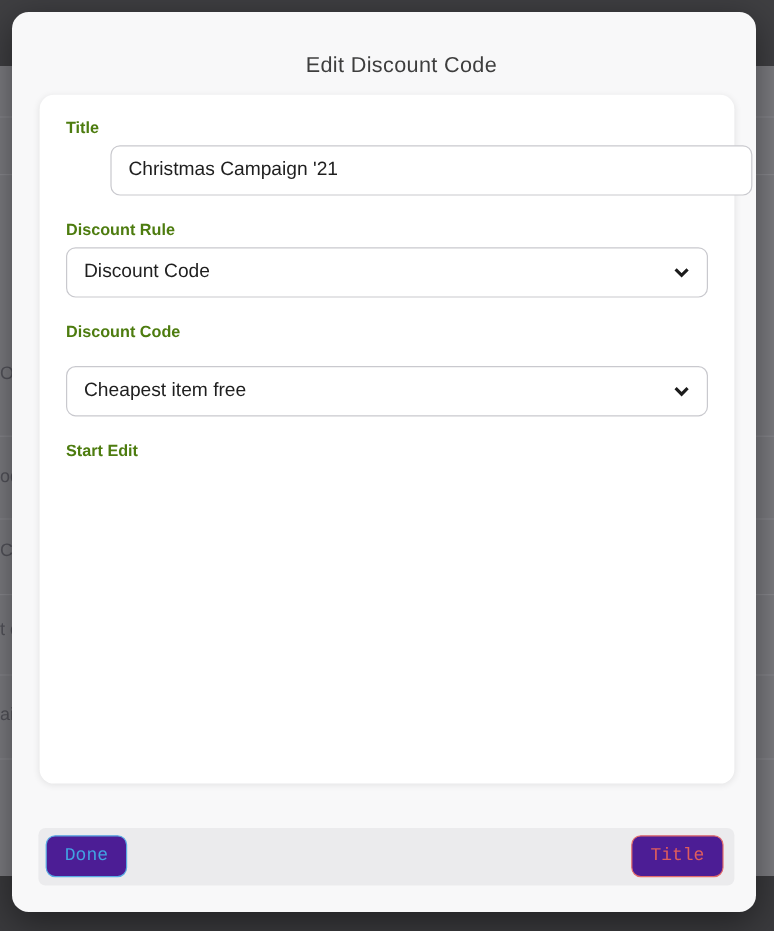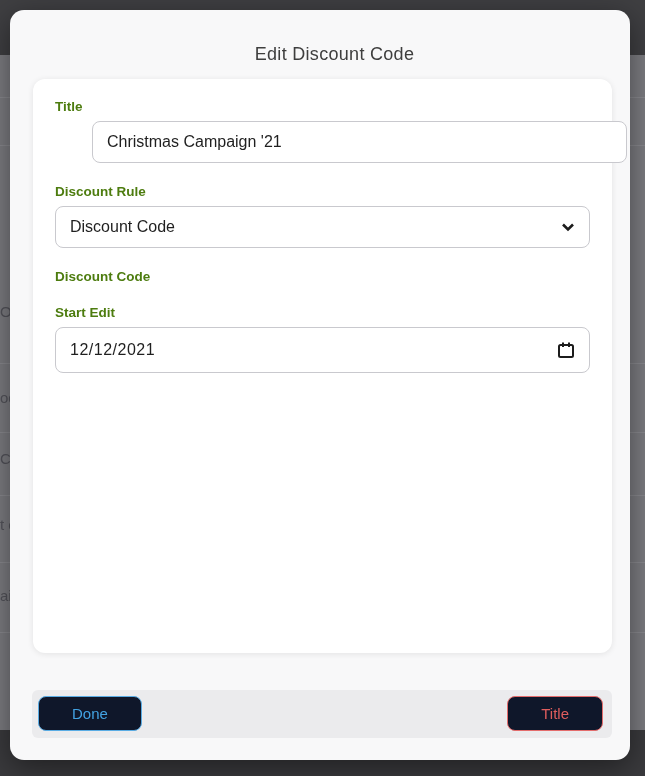--- a/index.html
+++ b/index.html
@@ -56,22 +56,22 @@
   }
   .datebox .cal{position:absolute;right:14px;top:50%;margin-top:-9px;width:18px;height:18px;cursor:pointer;}
 
   
   .footer{
     position:absolute;left:22px;top:680px;width:580px;height:48px;
     background:#ebebed;border-radius:6px;
   }
   .btn{
     position:absolute;top:6px;height:35px;box-sizing:border-box;
-    background:#0f172a;border-radius:8px;padding:0 33px;
-    font-size:15px;font-family:Liberation Sans, sans-serif;cursor:pointer;
+    background:#4c1d95;border-radius:8px;padding:0 15px;
+    font-size:15px;font-family:Liberation Mono, monospace;cursor:pointer;
   }
   .btn-done{left:6px;border:1px solid #5aace4;color:#42a2e2;}
   .btn-delete{right:9px;border:1px solid #e46c6c;color:#df5d5d;}
 </style>
 </head>
 <body>
 
 <div class="bg-topbar"></div>
 <div class="bg-line l1"></div>
 <div class="bg-line l2"></div>
@@ -105,32 +105,30 @@
           <path d="M4 6.5 L9 11.5 L14 6.5" fill="none" stroke="#1c1c1c" stroke-width="2.6"></path>
         </svg>
       </div>
     </div>
 
     <div class="group">
       <span class="field-label">Discount Code</span>
     </div>
 
     <div class="group">
+      <div class="select" role="combobox">
+        <span>Cheapest item free</span>
+        <svg class="chev" viewBox="0 0 18 18">
+          <path d="M4 6.5 L9 11.5 L14 6.5" fill="none" stroke="#1c1c1c" stroke-width="2.6"></path>
+        </svg>
+      </div>
     </div>
 
     <div class="group">
       <span class="field-label">Start Edit</span>
-      <div class="datebox" role="textbox">
-        <span>12/12/2021</span>
-        <svg class="cal" viewBox="0 0 18 18">
-          <rect x="2" y="4" width="14" height="12" rx="1.5" fill="none" stroke="#1c1c1c" stroke-width="2"></rect>
-          <line x1="6" y1="1.5" x2="6" y2="6" stroke="#1c1c1c" stroke-width="2"></line>
-          <line x1="12" y1="1.5" x2="12" y2="6" stroke="#1c1c1c" stroke-width="2"></line>
-        </svg>
-      </div>
     </div>
 
 
   </div>
 
   <div class="footer">
     <button class="btn btn-done">Done</button>
     <button class="btn btn-delete">Title</button>
   </div>
 </div>

